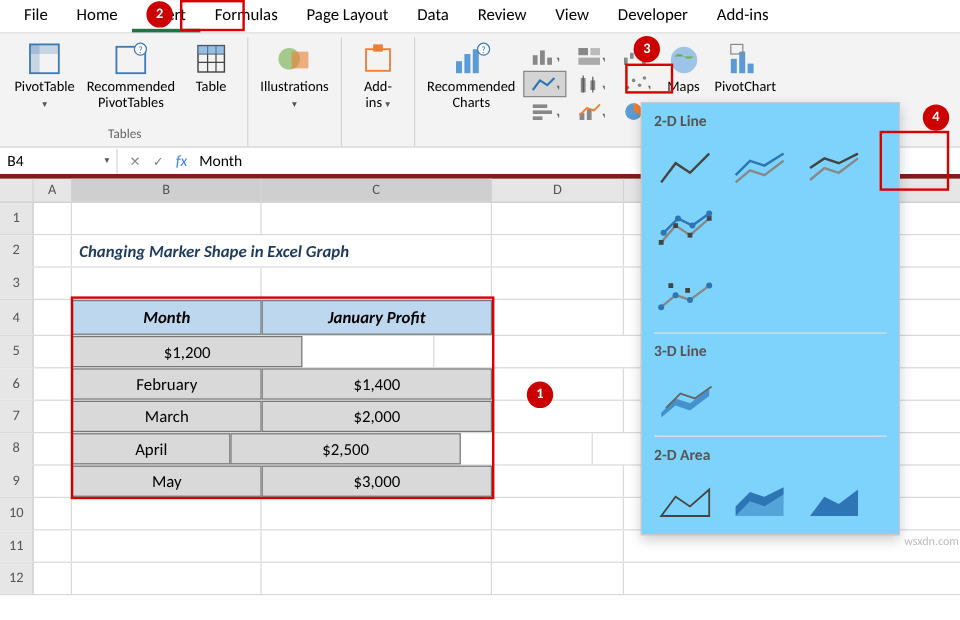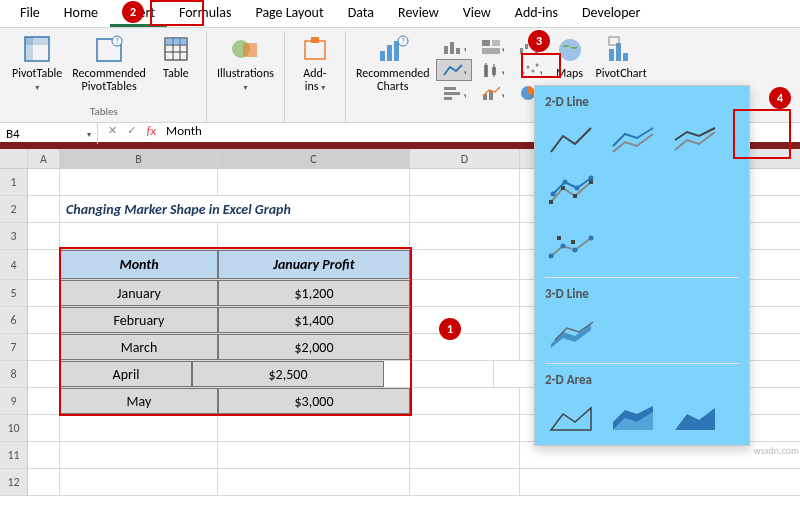--- a/index.html
+++ b/index.html
@@ -15,25 +15,25 @@
 .group { border-right: 1px solid #d4d4d4; padding: 2px 6px; display: flex; flex-direction: column; justify-content: space-between; }
 .group-items { display: flex; gap: 2px; }
 .group-label { text-align: center; font-size: 11px; color: #666; padding: 2px 0; }
 .big-btn { display: flex; flex-direction: column; align-items: center; gap: 2px; padding: 2px 4px; min-width: 48px; }
 .big-btn .lbl { font-size: 12px; line-height: 1.1; text-align: center; }
 .chev { font-size: 8px; color: #555; }
 .small-btn-col { display: flex; flex-direction: column; gap: 1px; padding-top: 3px; }
 .small-btn { width: 36px; height: 22px; display: flex; align-items: center; justify-content: center; }
 
 
-.formula-bar { display: flex; align-items: flex-start; border-bottom: 7px solid #7f1d1d; height: 26px; }
+.formula-bar { display: flex; align-items: center; border-bottom: 4px solid #7f1d1d; height: 26px; }
 .namebox { width: 98px; border-right: 1px solid #d4d4d4; padding: 3px 6px; font-size: 13px; display: flex; justify-content: space-between; align-items: center;}
 .fx-area { display: flex; align-items: center; gap: 10px; padding-left: 10px; font-size: 13px; }
 .fx-btn { color: #888; font-size: 11px; }
-.fx-lbl { font-style: italic; color: #ef4444; font-size: 13px; }
+.fx-lbl { font-style: italic; color: #3b82f6; font-size: 13px; }
 .fx-val { font-size: 13px; }
 
 
 .grid-area { position: relative; }
 .col-headers { display: flex; background: #e6e6e6; height: 20px; border-bottom: 1px solid #ccc; }
 .ch { border-right: 1px solid #d4d4d4; text-align: center; font-size: 12px; color: #555; display:flex; align-items:center; justify-content:center; }
 .ch.sel { background:#cfcfcf; }
 .row { display: flex; border-bottom: 1px solid #d9d9d9; height: 27px; }
 .rh { width: 28px; background: #e6e6e6; border-right: 1px solid #ccc; text-align: center; font-size: 12px; color: #555; display:flex; align-items:center; justify-content:center;}
 .cell { border-right: 1px solid #d9d9d9; display:flex; align-items:center; padding: 0 6px; font-size: 14px; }
@@ -62,22 +62,22 @@
 
 <div class="ribbon-tabs">
   <div class="ribbon-tab">File</div>
   <div class="ribbon-tab">Home</div>
   <div class="ribbon-tab active">Insert</div>
   <div class="ribbon-tab">Formulas</div>
   <div class="ribbon-tab">Page Layout</div>
   <div class="ribbon-tab">Data</div>
   <div class="ribbon-tab">Review</div>
   <div class="ribbon-tab">View</div>
+  <div class="ribbon-tab">Developer</div>
   <div class="ribbon-tab">Add-ins</div>
-  <div class="ribbon-tab">Developer</div>
 </div>
 
 <div class="ribbon">
   <div class="group">
     <div class="group-items">
       <div class="big-btn">
         <svg width="28" height="30">
             <rect x="2" y="2" width="24" height="24" fill="none" stroke="#3a7ab5" stroke-width="1.5"></rect>
             <rect x="2" y="2" width="8" height="24" fill="#3a7ab5" opacity="0.25"></rect>
             <rect x="2" y="2" width="24" height="8" fill="#3a7ab5" opacity="0.25"></rect>
@@ -296,21 +296,20 @@
       <div class="rh">4</div>
       <div class="cell" style="width:32px"></div>
       <div class="cell th" style="width:158px">Month</div>
       <div class="cell th" style="width:192px">January Profit</div>
       <div class="cell" style="width:110px"></div>
     </div>
 
   <div class="row">
       <div class="rh">5</div>
       <div class="cell" style="width:32px"></div>
-      <div class="cell td" style="width:158px">January</div>
       <div class="cell td" style="width:192px">$1,200</div>
       <div class="cell" style="width:110px"></div>
     </div>
   <div class="row">
       <div class="rh">6</div>
       <div class="cell" style="width:32px"></div>
       <div class="cell td" style="width:158px">February</div>
       <div class="cell td" style="width:192px">$1,400</div>
       <div class="cell" style="width:110px"></div>
     </div>

